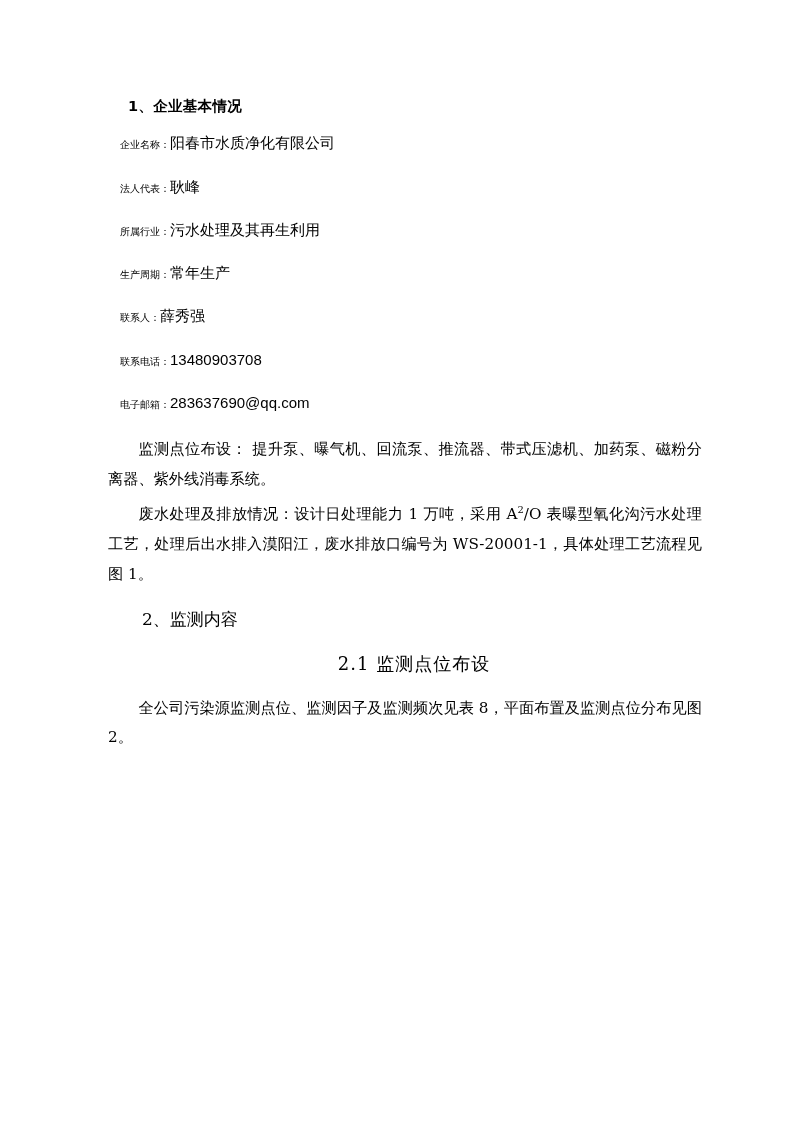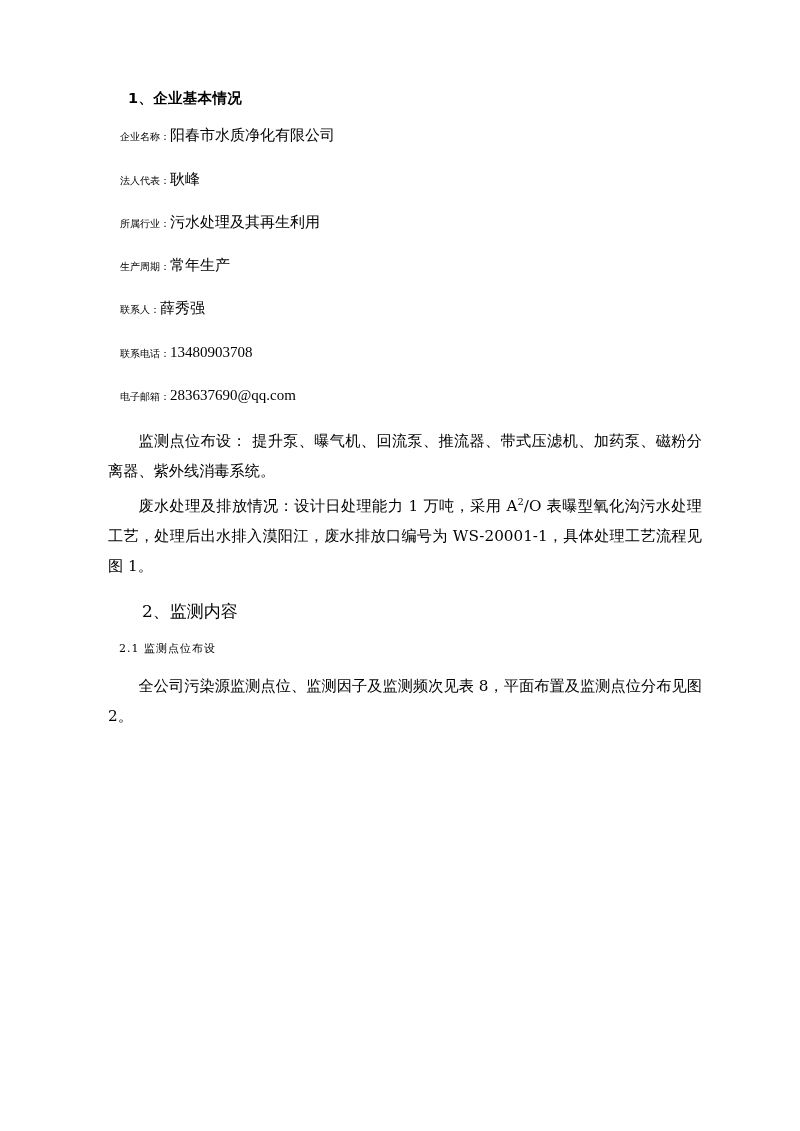--- a/index.html
+++ b/index.html
@@ -20,21 +20,21 @@
     left: 0;
     top: 0;
     width: 800px;
     height: 1131px;
     background: #fff;
     box-sizing: border-box;
   }
   .content {
     position: absolute;
     left: 108px;
-    top: 88px;
+    top: 96px;
     width: 594px;
   }
   .heading {
     font-family: "DejaVu Sans", "Liberation Sans", sans-serif;
     font-weight: bold;
     font-size: 14.5px;
     letter-spacing: 0.3px;
     margin: 0 0 16px 20px;
     line-height: 1.4;
   }
@@ -42,45 +42,46 @@
     font-size: 15.5px;
     line-height: 1.5;
     margin: 0 0 20px 12px;
     white-space: nowrap;
   }
   .field .label {
     font-family: "DejaVu Sans", "Liberation Sans", sans-serif;
     font-size: 10px;
   }
   .field .value {
-    font-family: Liberation Serif, serif;
+    font-family: Liberation Sans, sans-serif;
     font-size: 15px;
   }
   .para {
     font-size: 15.2px;
     line-height: 1.95;
     margin: 0 0 6px 0;
     text-align: justify;
     text-indent: 2em;
   }
   .para .lbl {
     font-family: "DejaVu Sans", "Liberation Sans", sans-serif;
   }
   .sec {
     font-size: 17px;
     line-height: 1.95;
     margin: 14px 0 0 0;
     text-indent: 2em;
   }
   .sec2 {
-    font-size: 11px;
+    font-size: 18px;
     line-height: 1.95;
     margin: 10px 0 0 0;
     text-indent: 1em;
     letter-spacing: 1px;
+    text-align: center;
   }
   sup {
     font-size: 0.65em;
     vertical-align: super;
   }
 </style>
 </head>
 <body>
 
 <div class="page">

